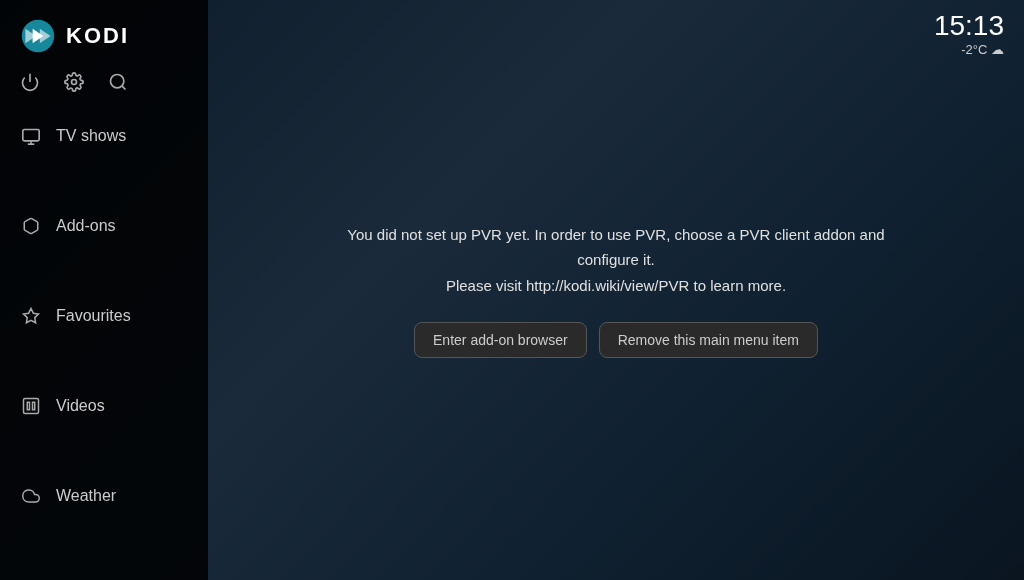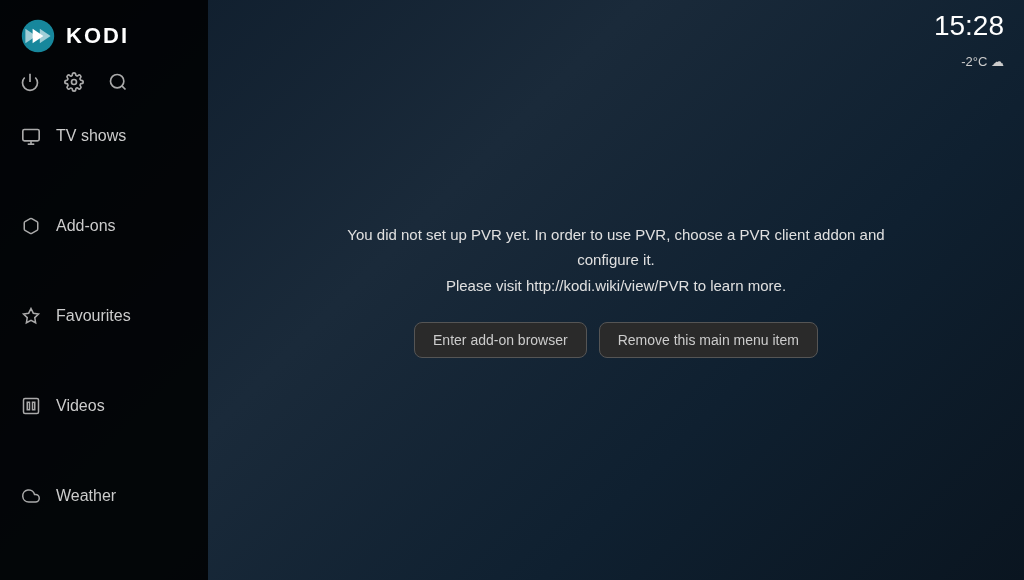--- a/index.html
+++ b/index.html
@@ -152,21 +152,21 @@
 
     .clock-time {
       font-size: 28px;
       font-weight: 300;
       line-height: 1;
     }
 
     .clock-weather {
       font-size: 13px;
       color: #ccc;
-      margin-top: 14px;
+      margin-top: 2px;
     }
   </style>
 </head>
 <body>
 
 <div class="app-container">
 
   <div class="sidebar">
     <div class="logo-area">
 
@@ -252,21 +252,21 @@
           </svg>
         </span>
         <span>Weather</span>
       </div>
     </nav>
   </div>
 
   <div class="main-content">
 
     <div class="clock-area">
-      <div class="clock-time">15:28</div>
+      <div class="clock-time">15:13</div>
       <div class="clock-weather">-2°C ☁</div>
     </div>
 
     <div class="pvr-message">
       <p class="pvr-text">
         You did not set up PVR yet. In order to use PVR, choose a PVR client addon and configure it.<br>
         Please visit http://kodi.wiki/view/PVR to learn more.
       </p>
       <div class="pvr-buttons">
         <button class="pvr-button">Enter add-on browser</button>

